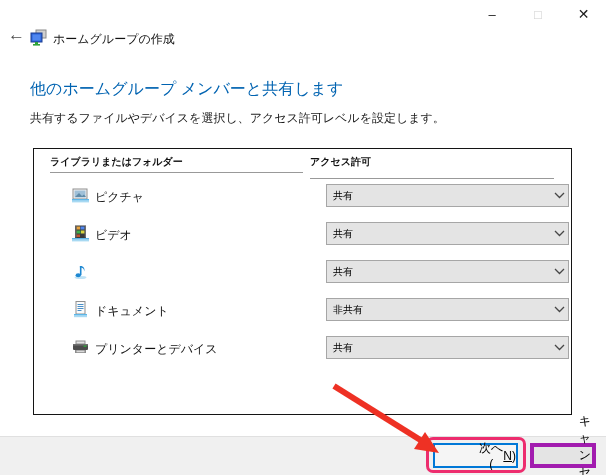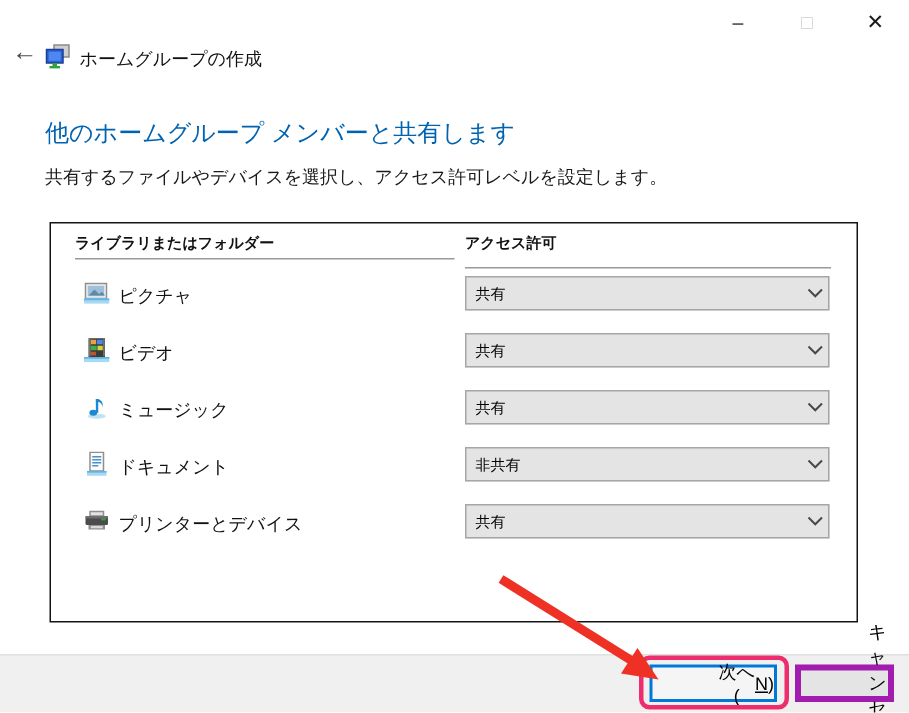--- a/index.html
+++ b/index.html
@@ -27,21 +27,21 @@
   
   .table-box { left:33px; top:148px; width:539px; height:267px;
     border:1px solid #141414; background:#fff; }
   .col-header { position:absolute; font-size:10px; font-weight:bold; color:#111; }
   .col1-header { left:16px; top:6px; }
   .col2-header { left:276px; top:6px; }
   .col-rule { position:absolute; height:1px; background:#999; }
   .col1-rule { left:16px; top:23px; width:253px; }
   .col2-rule { left:276px; top:29px; width:244px; }
 
-  .lib-row { position:absolute; left:0; width:100%; height:24px; }
+  .lib-row { position:absolute; left:16px; width:100%; height:24px; }
   .lib-row .row-icon { position:absolute; left:22px; top:3px; width:17px; height:17px; }
   .lib-row .row-label { position:absolute; left:45px; top:5px; font-size:12px; color:#111; }
 
   .combobox { position:absolute; left:276px; top:0; width:243px; height:23px;
     background:#e4e4e4; border:1px solid #a6a6a6;
     display:flex; align-items:center; cursor:default; }
   .combobox .cb-value { font-size:10px; color:#000; padding-left:6px; flex:1; }
   .combobox .cb-chevron { width:18px; display:flex; justify-content:center; align-items:center; }
 
   
@@ -137,21 +137,20 @@
 
   <div class="lib-row" style="top:111px;">
     <span class="row-icon">
       <svg width="17" height="17" viewBox="0 0 17 17">
         <ellipse cx="8.5" cy="14.5" rx="6" ry="1.6" fill="#bfe2f5"></ellipse>
         <ellipse cx="6.2" cy="12.2" rx="2.6" ry="2" fill="#1e88d2"></ellipse>
         <rect x="7.9" y="3" width="1.6" height="9.2" fill="#1e88d2"></rect>
         <path d="M7.9 3 L9.5 3 C12.5 4.2 13 6.5 12 8.5 C12.4 6 11 4.8 7.9 4.6 Z" fill="#1e88d2"></path>
       </svg>
     </span>
-    <span class="row-label">ミュージック</span>
     <div class="combobox">
       <span class="cb-value">共有</span>
       <span class="cb-chevron">
         <svg width="11" height="7" viewBox="0 0 11 7">
             <polyline points="1,1 5.5,5.5 10,1" fill="none" stroke="#474747" stroke-width="1.3"></polyline>
           </svg>
       </span>
     </div>
   </div>
 

